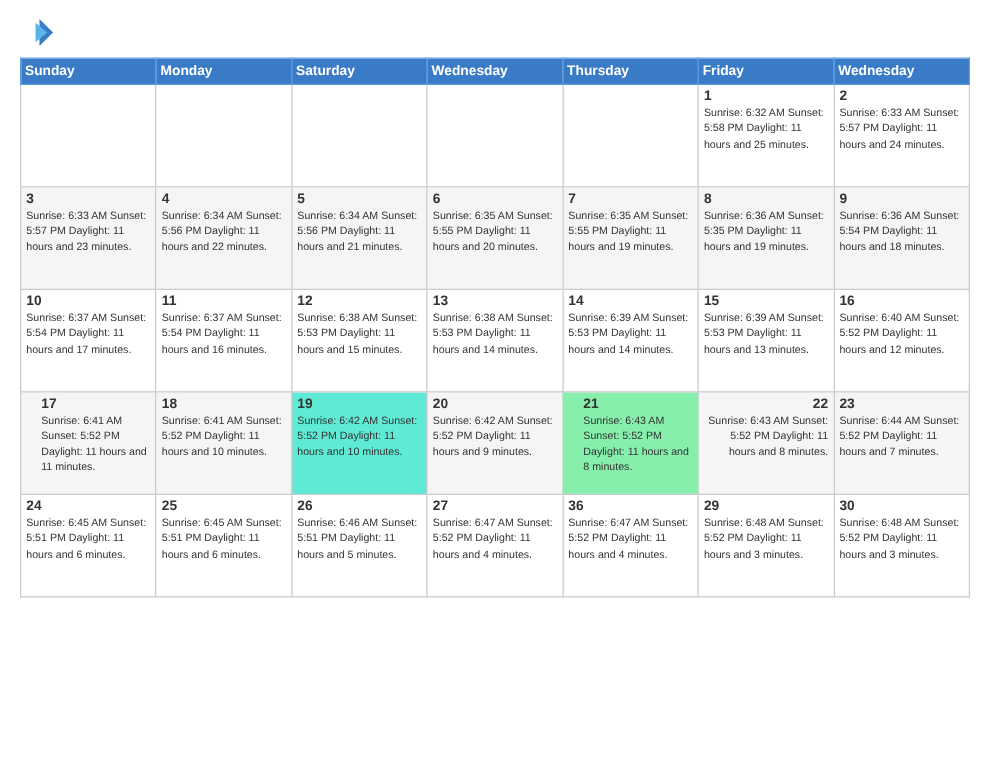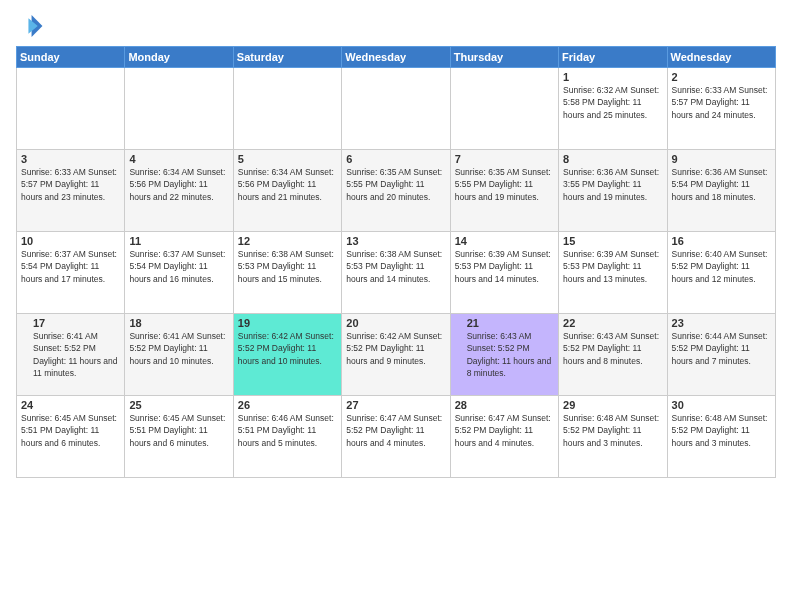--- a/index.html
+++ b/index.html
@@ -169,21 +169,21 @@
           </td>
           <td style="background: rgb(245, 245, 245);">
             <span class="day-num">7</span>
             <div class="day-info">Sunrise: 6:35 AM
 Sunset: 5:55 PM
 Daylight: 11 hours and 19 minutes.</div>
           </td>
           <td style="background: rgb(245, 245, 245);">
             <span class="day-num">8</span>
             <div class="day-info">Sunrise: 6:36 AM
-Sunset: 3:55 PM
+Sunset: 5:35 PM
 Daylight: 11 hours and 19 minutes.</div>
           </td>
           <td style="background: rgb(245, 245, 245);">
             <span class="day-num">9</span>
             <div class="day-info">Sunrise: 6:36 AM
 Sunset: 5:54 PM
 Daylight: 11 hours and 18 minutes.</div>
           </td>
         </tr>
         <tr>
@@ -248,27 +248,27 @@
             <div class="day-info">Sunrise: 6:42 AM
 Sunset: 5:52 PM
 Daylight: 11 hours and 10 minutes.</div>
           </td>
           <td style="background: rgb(245, 245, 245);">
             <span class="day-num">20</span>
             <div class="day-info">Sunrise: 6:42 AM
 Sunset: 5:52 PM
 Daylight: 11 hours and 9 minutes.</div>
           </td>
-          <td style="background: #c4b5fd; padding-left: 16px;">
+          <td style="background: #86efac; padding-left: 16px;">
             <span class="day-num">21</span>
             <div class="day-info">Sunrise: 6:43 AM
 Sunset: 5:52 PM
 Daylight: 11 hours and 8 minutes.</div>
           </td>
-          <td style="background: rgb(245, 245, 245);">
+          <td style="background: rgb(245, 245, 245); text-align: right;">
             <span class="day-num">22</span>
             <div class="day-info">Sunrise: 6:43 AM
 Sunset: 5:52 PM
 Daylight: 11 hours and 8 minutes.</div>
           </td>
           <td style="background: rgb(245, 245, 245);">
             <span class="day-num">23</span>
             <div class="day-info">Sunrise: 6:44 AM
 Sunset: 5:52 PM
 Daylight: 11 hours and 7 minutes.</div>
@@ -293,21 +293,21 @@
 Sunset: 5:51 PM
 Daylight: 11 hours and 5 minutes.</div>
           </td>
           <td>
             <span class="day-num">27</span>
             <div class="day-info">Sunrise: 6:47 AM
 Sunset: 5:52 PM
 Daylight: 11 hours and 4 minutes.</div>
           </td>
           <td>
-            <span class="day-num">28</span>
+            <span class="day-num">36</span>
             <div class="day-info">Sunrise: 6:47 AM
 Sunset: 5:52 PM
 Daylight: 11 hours and 4 minutes.</div>
           </td>
           <td>
             <span class="day-num">29</span>
             <div class="day-info">Sunrise: 6:48 AM
 Sunset: 5:52 PM
 Daylight: 11 hours and 3 minutes.</div>
           </td>

